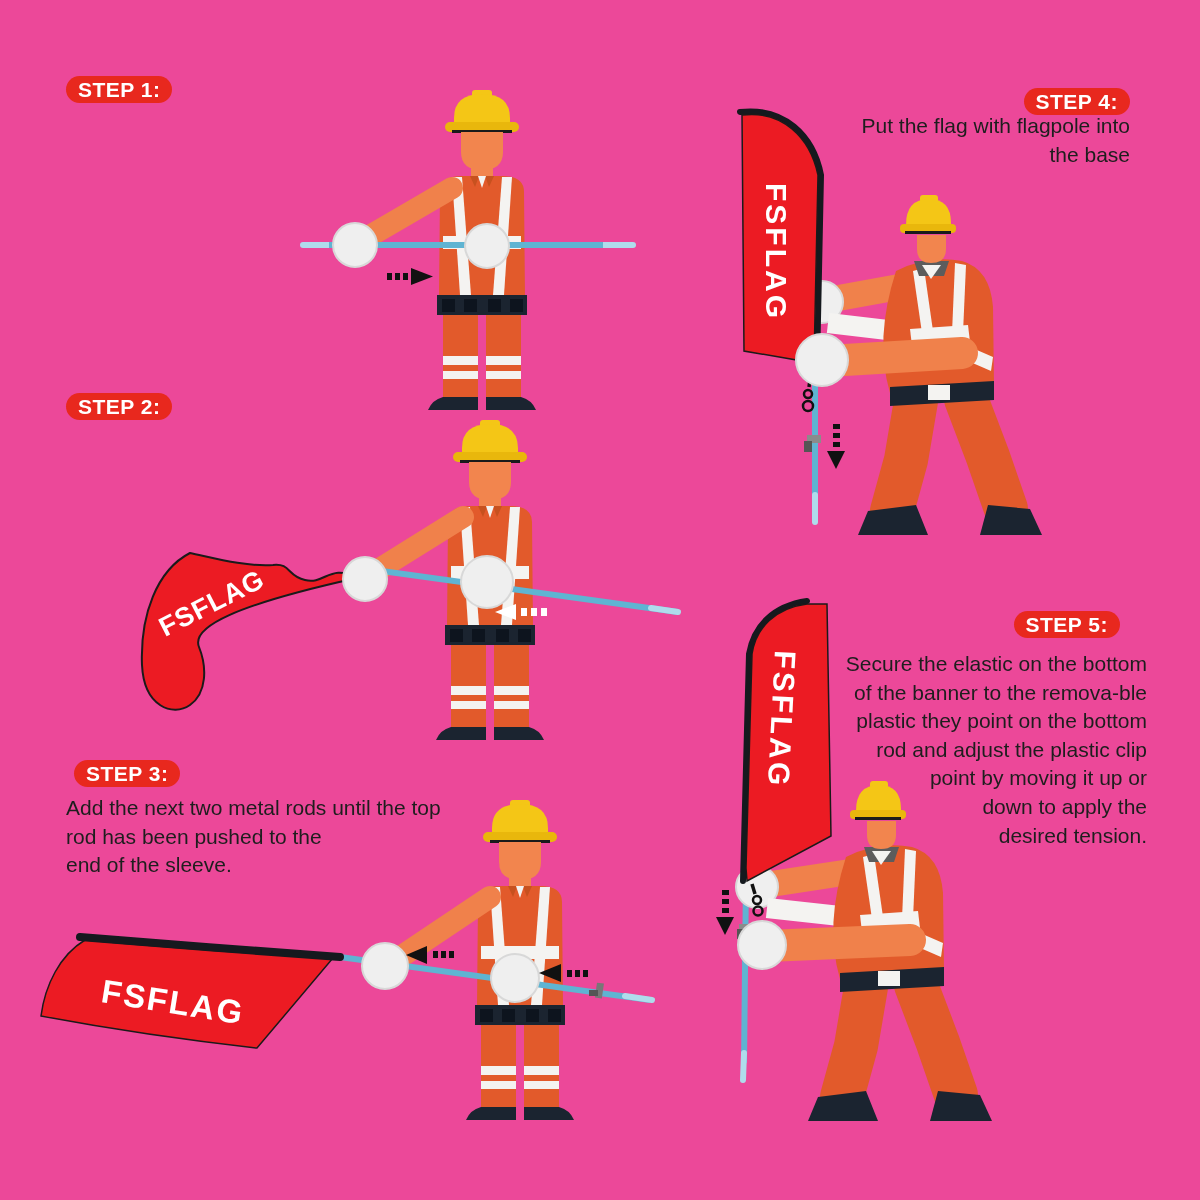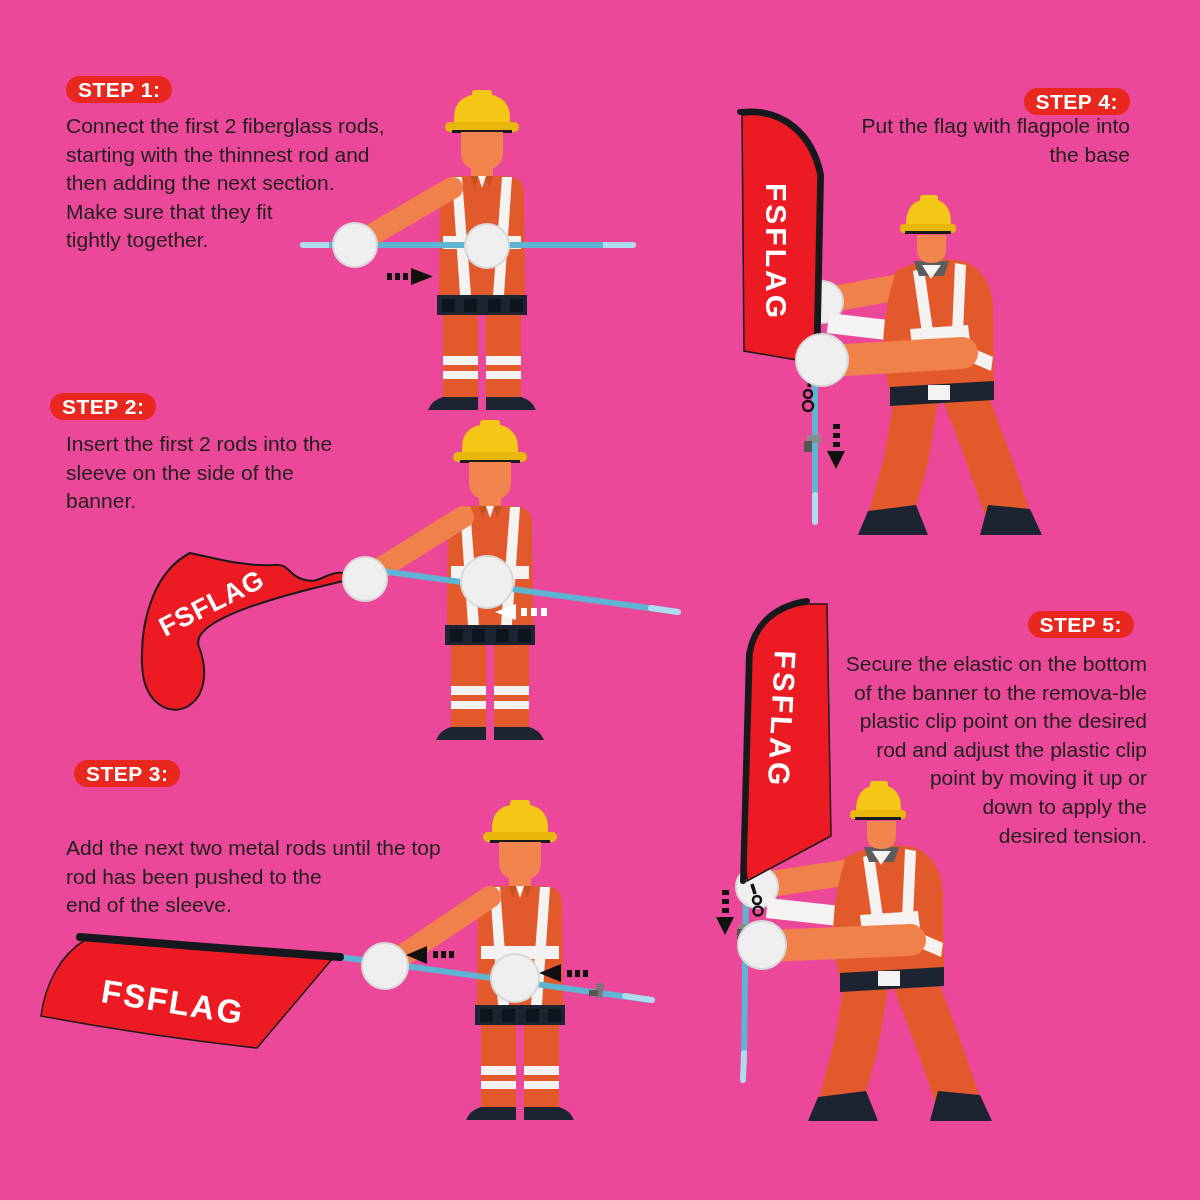--- a/index.html
+++ b/index.html
@@ -11,25 +11,20 @@
   .copy.right{text-align:right;}
   svg.illus{position:absolute;overflow:visible;}
   text.flagword{font-family:"Liberation Sans", sans-serif;font-weight:bold;fill:#ffffff;}
 </style>
 </head>
 <body>
 
 <div class="canvas">
 
   <div class="badge" style="left:66px;top:76px">STEP 1:</div>
-  <div class="copy" style="left:66px;top:112px">Connect the first 2 fiberglass rods,
-starting with the thinnest rod and
-then adding the next section.
-Make sure that they fit
-tightly together.</div>
 
   <svg class="illus" style="left:295px;top:85px" width="400" height="335" viewBox="0 0 400 335">
     <defs>
       <g id="worker-front">
         <rect x="90" y="0" width="20" height="8" rx="3" fill="#f4c616"></rect>
         <path d="M72,28 Q72,4 100,4 Q128,4 128,28 L128,34 L72,34 Z" fill="#f4c616"></path>
         <rect x="63" y="32" width="74" height="10" rx="5" fill="#e9b70c"></rect>
         <rect x="70" y="40" width="60" height="3" fill="#1a1a1a"></rect>
         <path d="M79,42 L121,42 L121,62 Q121,80 100,80 Q79,80 79,62 Z" fill="#f2854e"></path>
         <rect x="89" y="70" width="22" height="18" fill="#f2854e"></rect>
@@ -67,24 +62,21 @@
       <circle cx="192" cy="161" r="22" fill="#efefef" stroke="#d8d8d8" stroke-width="2"></circle>
     </g>
     <g fill="#111">
       <rect x="92" y="188" width="5" height="7"></rect>
       <rect x="100" y="188" width="5" height="7"></rect>
       <rect x="108" y="188" width="5" height="7"></rect>
       <polygon points="116,183 138,191.5 116,200"></polygon>
     </g>
   </svg>
 
-  <div class="badge" style="left:50px;top:393px">STEP 2:</div>
-  <div class="copy" style="left:66px;top:430px">Insert the first 2 rods into the
-sleeve on the side of the
-banner.</div>
+  <div class="badge" style="left:66px;top:393px">STEP 2:</div>
 
   <svg class="illus" style="left:95px;top:415px" width="600" height="335" viewBox="0 0 600 335">
     <use href="#worker-front" transform="translate(295,5)"></use>
     <line x1="368" y1="102" x2="278" y2="158" stroke="#f0814b" stroke-width="22" stroke-linecap="round"></line>
     <g>
       <line x1="258" y1="152" x2="583" y2="197" stroke="#5fb4d2" stroke-width="6"></line>
       <line x1="556" y1="193" x2="583" y2="197" stroke="#afdcec" stroke-width="6" stroke-linecap="round"></line>
     </g>
     <g>
       <path d="M262,163 C235,148 230,170 210,165 C192,161 196,148 178,150
@@ -99,21 +91,21 @@
     </g>
     <g fill="#ffffff">
       <polygon points="421,189 421,205 400,197"></polygon>
       <rect x="426" y="193" width="6" height="8"></rect>
       <rect x="436" y="193" width="6" height="8"></rect>
       <rect x="446" y="193" width="6" height="8"></rect>
     </g>
   </svg>
 
   <div class="badge" style="left:74px;top:760px">STEP 3:</div>
-  <div class="copy" style="left:66px;top:834px">Add the next two metal rods until the top
+  <div class="copy" style="left:66px;top:794px">Add the next two metal rods until the top
 rod has been pushed to the
 end of the sleeve.</div>
 
   <svg class="illus" style="left:25px;top:790px" width="670" height="375" viewBox="0 0 670 375">
     <use href="#worker-front" transform="translate(395,10)"></use>
     <line x1="465" y1="107" x2="365" y2="174" stroke="#f0814b" stroke-width="22" stroke-linecap="round"></line>
     <g>
       <line x1="315" y1="167" x2="625" y2="210" stroke="#5fb4d2" stroke-width="6"></line>
       <line x1="600" y1="206" x2="627" y2="210" stroke="#afdcec" stroke-width="6" stroke-linecap="round"></line>
       <g>
@@ -198,24 +190,24 @@
     </g>
     <g>
       <rect x="107" y="340" width="14" height="8" fill="#8b8b8b"></rect>
       <rect x="104" y="346" width="8" height="11" fill="#555"></rect>
     </g>
     <use href="#worker-side"></use>
     <line x1="262" y1="258" x2="128" y2="266" stroke="#f0814b" stroke-width="32" stroke-linecap="round"></line>
     <circle cx="122" cy="265" r="26" fill="#efefef" stroke="#d8d8d8" stroke-width="2"></circle>
   </svg>
 
-  <div class="badge" style="right:66px;top:611px">STEP 5:</div>
+  <div class="badge" style="right:80px;top:611px">STEP 5:</div>
   <div class="copy right" style="right:53px;top:650px">Secure the elastic on the bottom
 of the banner to the remova-ble
-plastic clip point on the desired
+plastic they point on the bottom
 rod and adjust the plastic clip
 point by moving it up or
 down to apply the
 desired tension.</div>
 
   <svg class="illus" style="left:695px;top:598px" width="345" height="562" viewBox="0 0 345 562">
     <g>
       <line x1="51" y1="280" x2="49" y2="465" stroke="#5fb4d2" stroke-width="6"></line>
       <line x1="49" y1="455" x2="48" y2="482" stroke="#afdcec" stroke-width="6" stroke-linecap="round"></line>
     </g>

